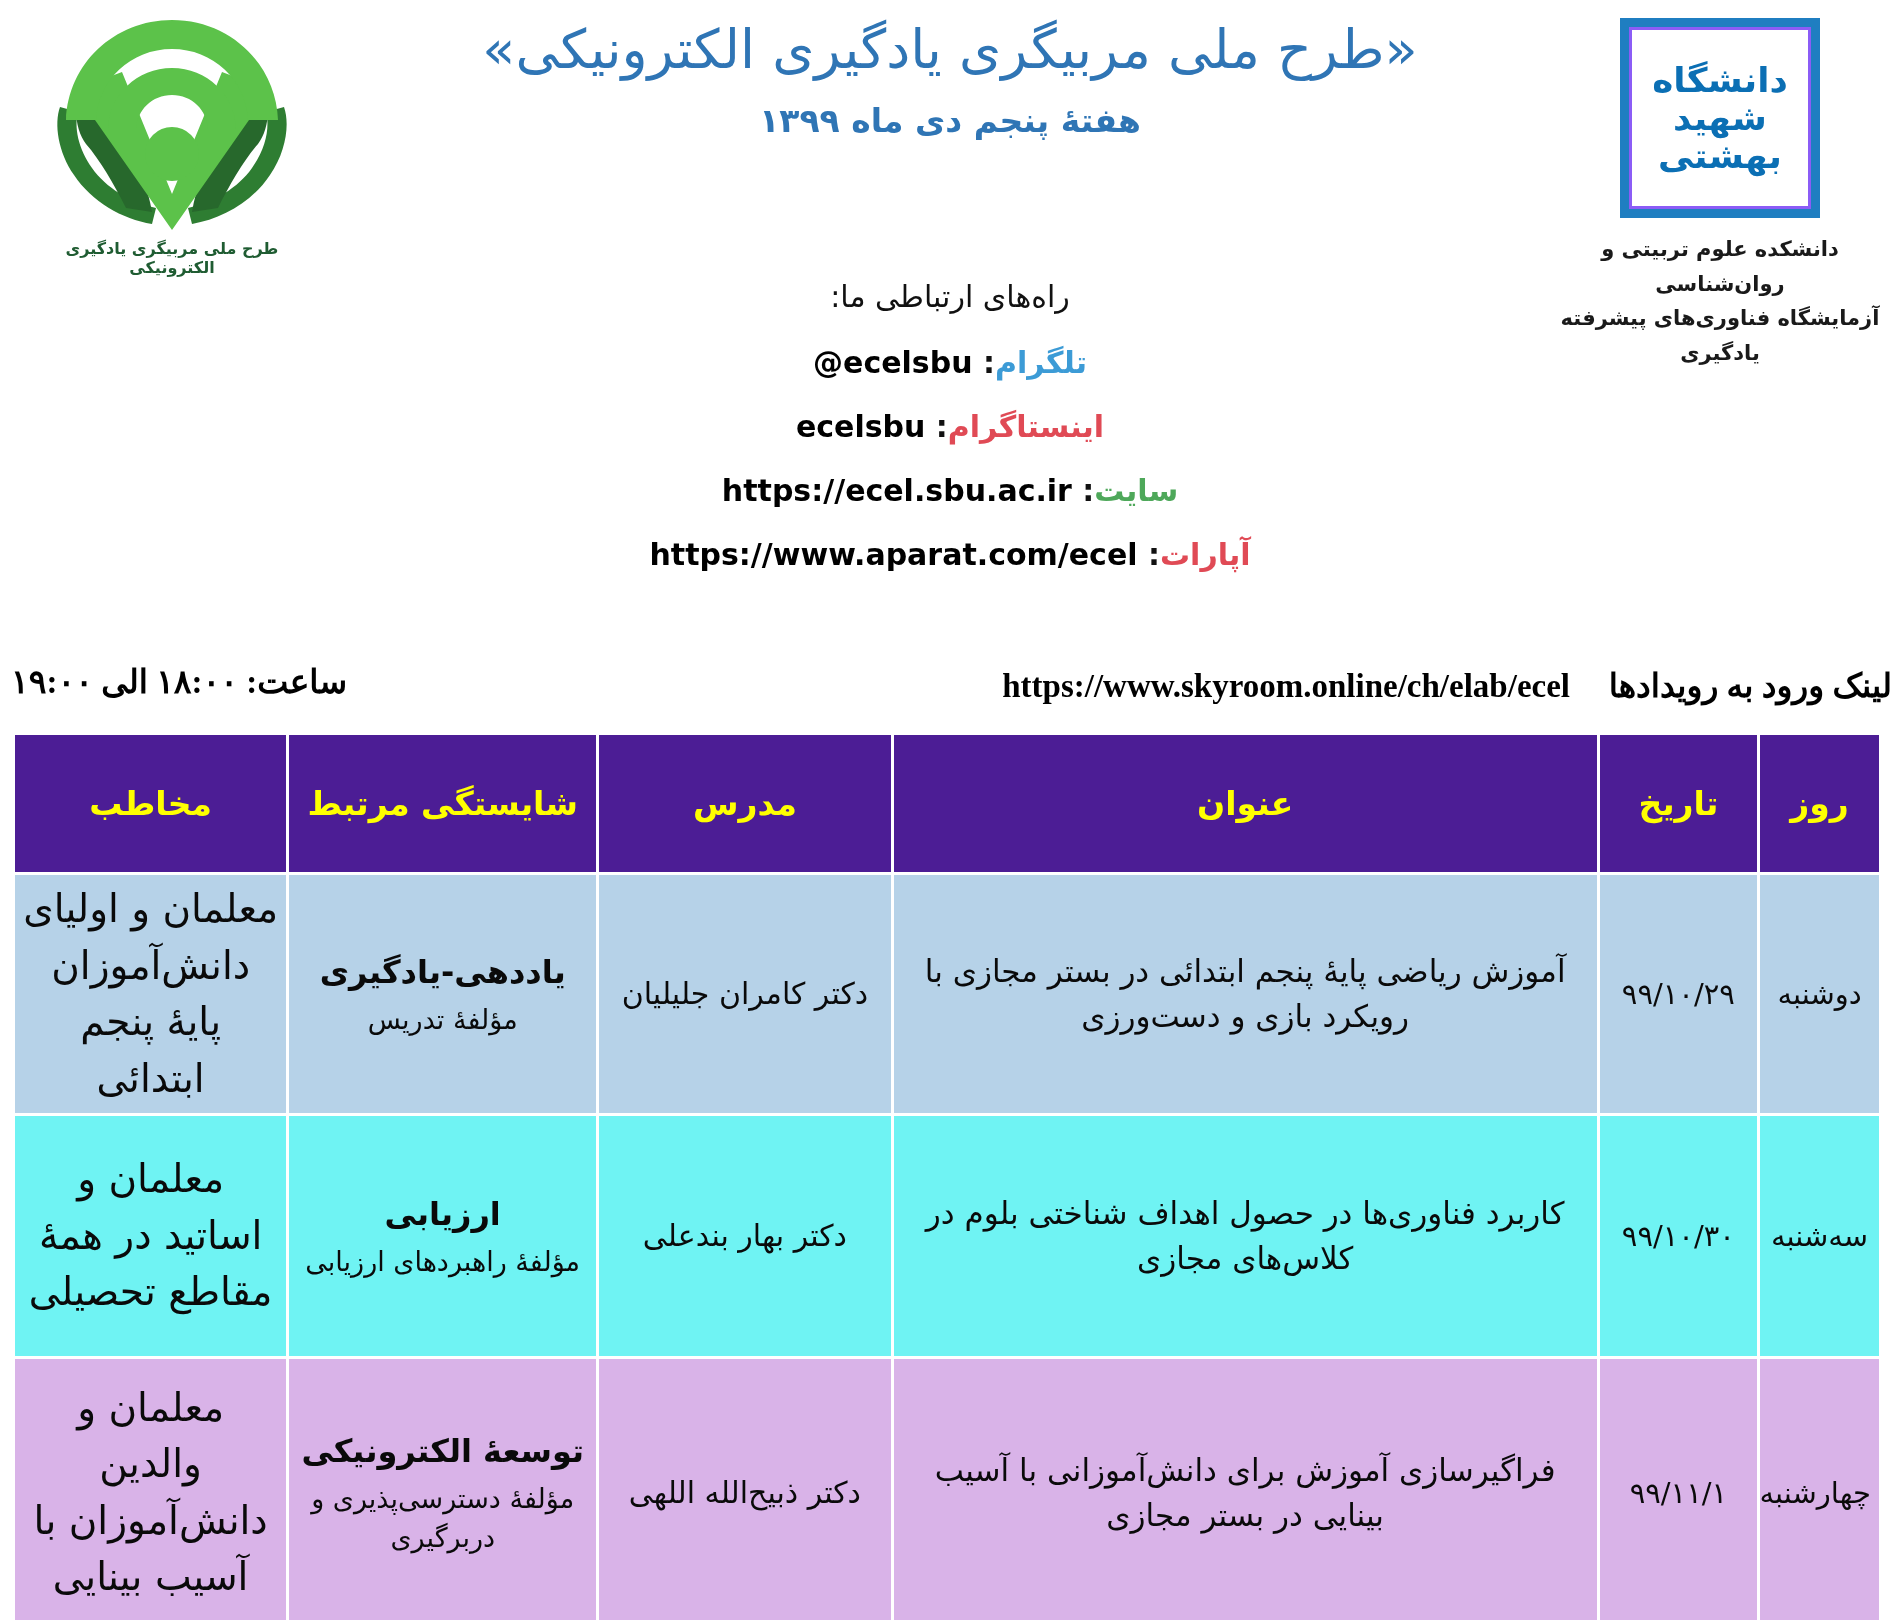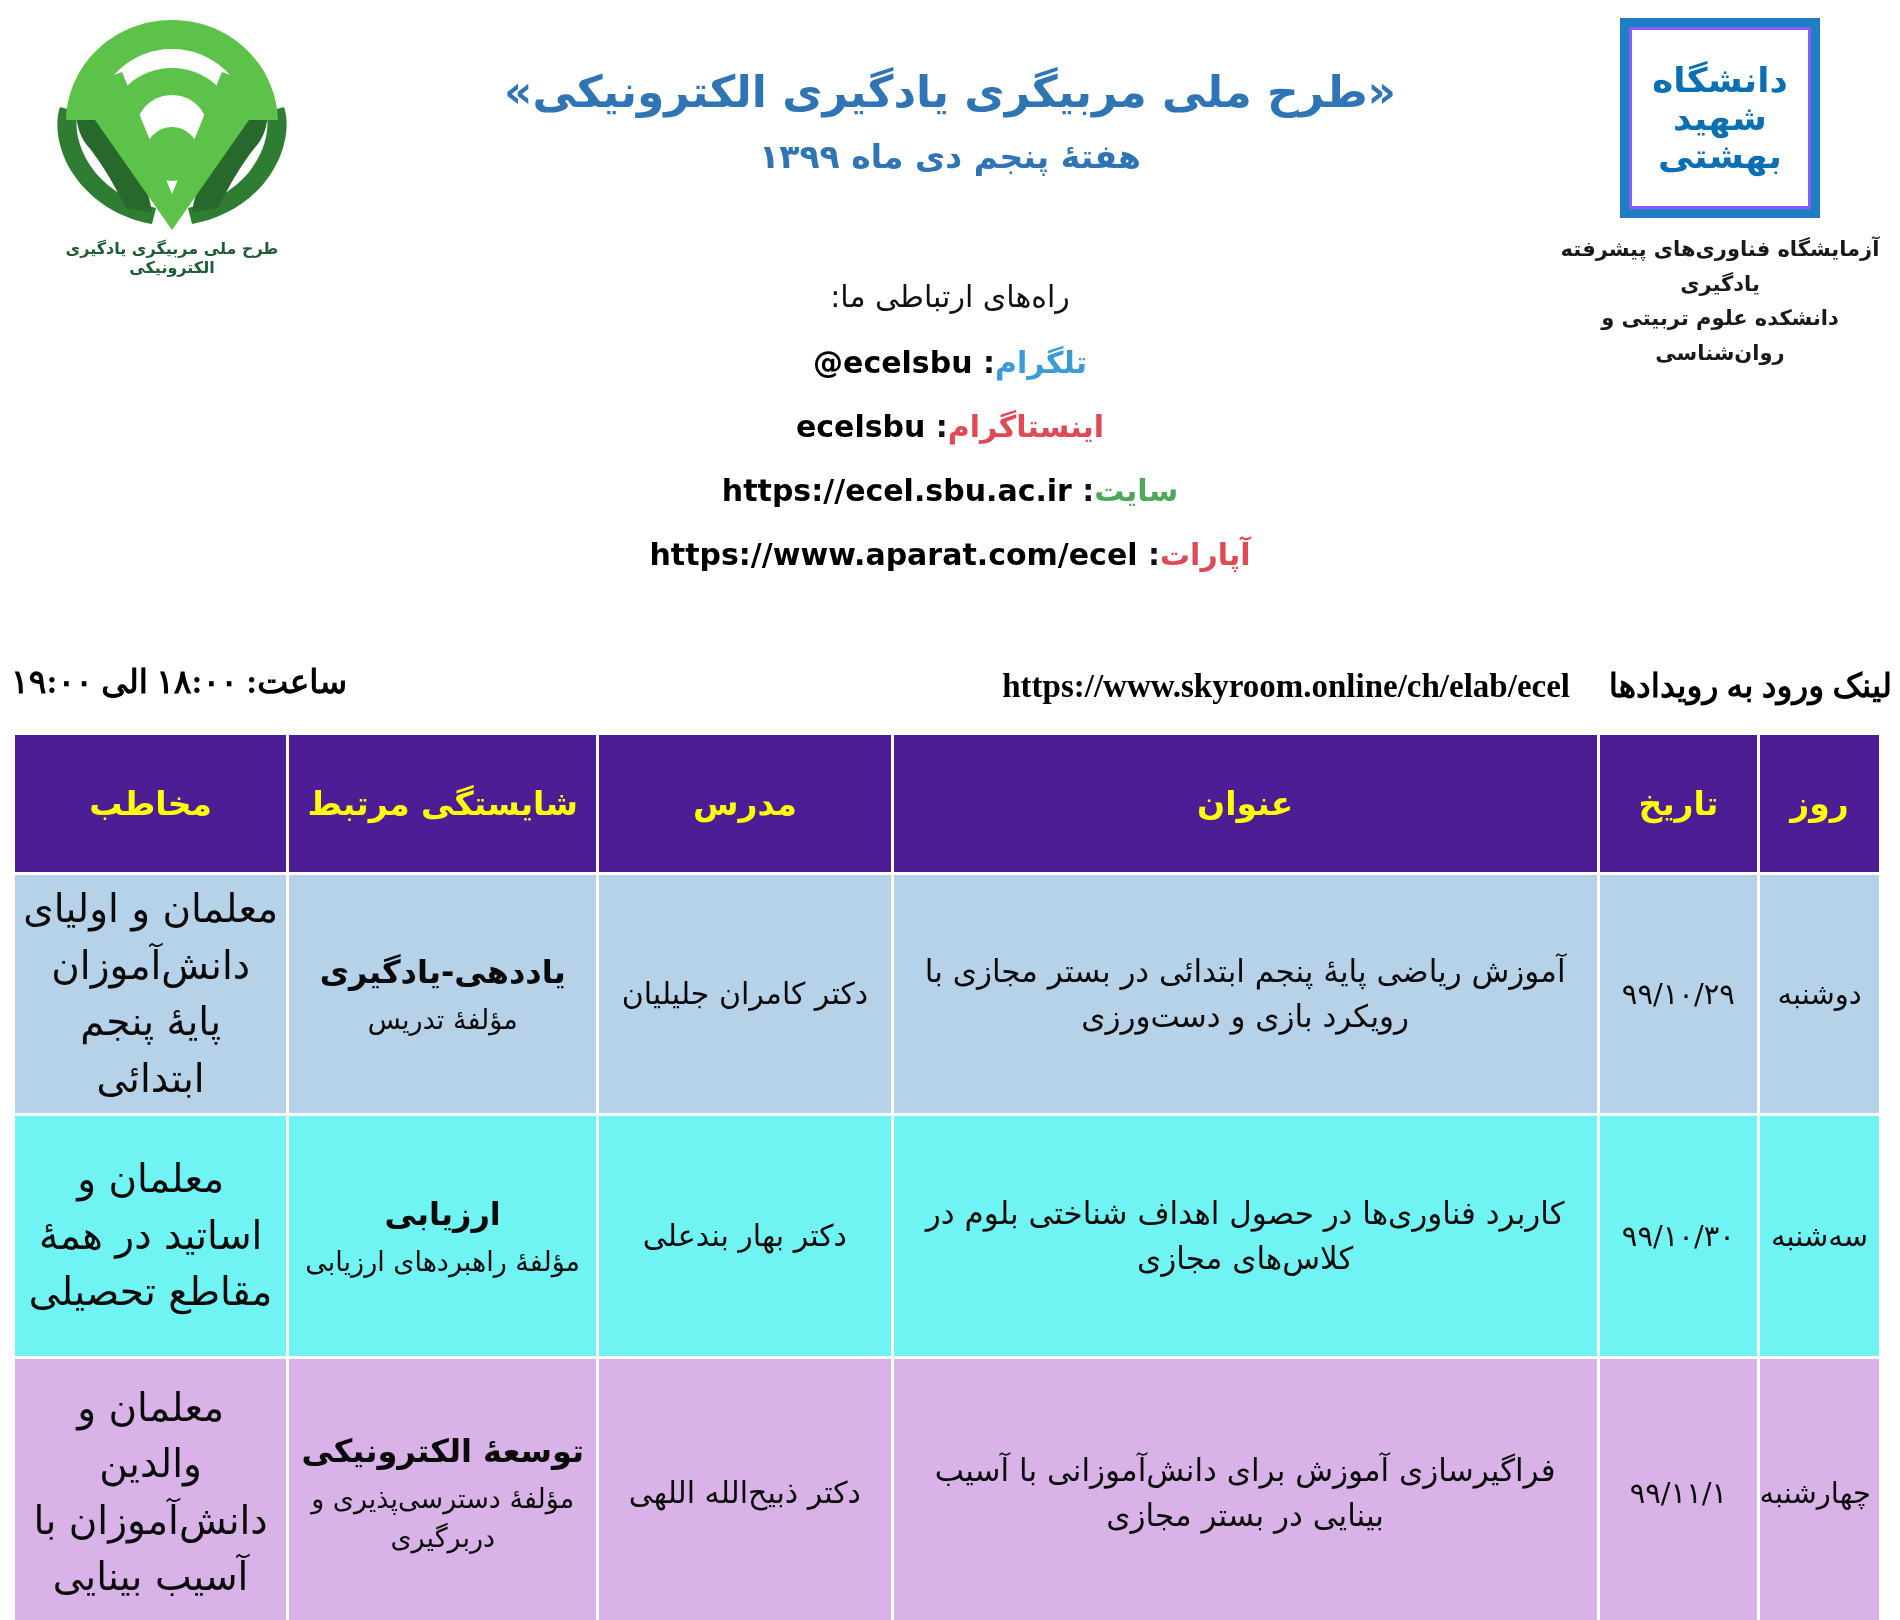--- a/index.html
+++ b/index.html
@@ -76,26 +76,25 @@
   .title-block {
     position: absolute;
     top: 18px;
     left: 0;
     right: 0;
     text-align: center;
     pointer-events: none;
   }
   .main-title {
     color: #2f75b5;
-    font-size: 44px;
-    font-weight: bold;
+    font-size: 54px;
+    font-weight: normal;
     letter-spacing: -1px;
     line-height: 1.2;
     direction: rtl;
-    margin-top: 48px;
   }
   .sub-title {
     margin-top: 18px;
     color: #2f75b5;
     font-size: 33px;
     font-weight: bold;
     direction: rtl;
   }
 
   
@@ -258,22 +257,22 @@
 <div class="header">
 
   <div class="sbu-block">
     <div class="sbu-logo-wrap">
       <div class="sbu-frame"></div>
       <div class="sbu-inner">
         <div class="sbu-calligraphy">دانشگاه شهید بهشتی</div>
       </div>
     </div>
     <div class="faculty-lines">
+      <div>دانشکده علوم تربیتی و روان‌شناسی</div>
       <div>آزمایشگاه فناوری‌های پیشرفته یادگیری</div>
-      <div>دانشکده علوم تربیتی و روان‌شناسی</div>
     </div>
   </div>
 
   <div class="title-block">
     <div class="main-title">«طرح ملی مربیگری یادگیری الکترونیکی»</div>
     <div class="sub-title">هفتۀ پنجم دی ماه ۱۳۹۹</div>
   </div>
 
   <div class="ecel-block">
     <svg class="ecel-logo" viewBox="0 0 240 225" aria-hidden="true">

